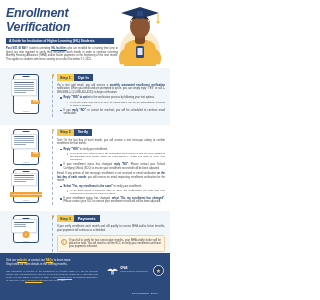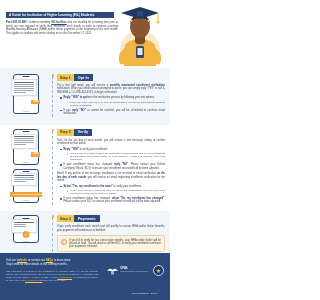--- a/index.html
+++ b/index.html
@@ -207,20 +207,24 @@
     position:absolute; right:12px; bottom:5px;
     font-size:2.4px; letter-spacing:0.5px; color:#c3d0e2; font-weight:bold;
   }
 </style>
 </head>
 <body>
 
 <div class="page">
 
   <div class="header">
+    <div class="title">
+      <span>Enrollment</span>
+      <span class="l2">Verification</span>
+    </div>
 
     <div class="subtitle-bar">A Guide for Institution of Higher Learning (IHL) Students</div>
 
     <div class="intro">
       <span class="hl">Post 9/11 GI Bill</span><span>®</span><span> students attending </span><span class="lnk">IHL facilities</span><span> who are enrolled for a training time (one or more) are now required to verify their enrollment each month in order to continue receiving Monthly Housing Allowance (MHA) and/or kicker payments at the beginning of the next month. This applies to students with terms starting on or after December 17, 2021.</span>
     </div>
 
     <svg class="grad" viewBox="0 0 62 64">
       <circle cx="34" cy="48" r="20" fill="#f2c46d" opacity="0.35"></circle>
       <path d="M18 64 L18 48 Q18 40 27 38 L41 38 Q50 40 50 48 L50 64 Z" fill="#f2b541"></path>

